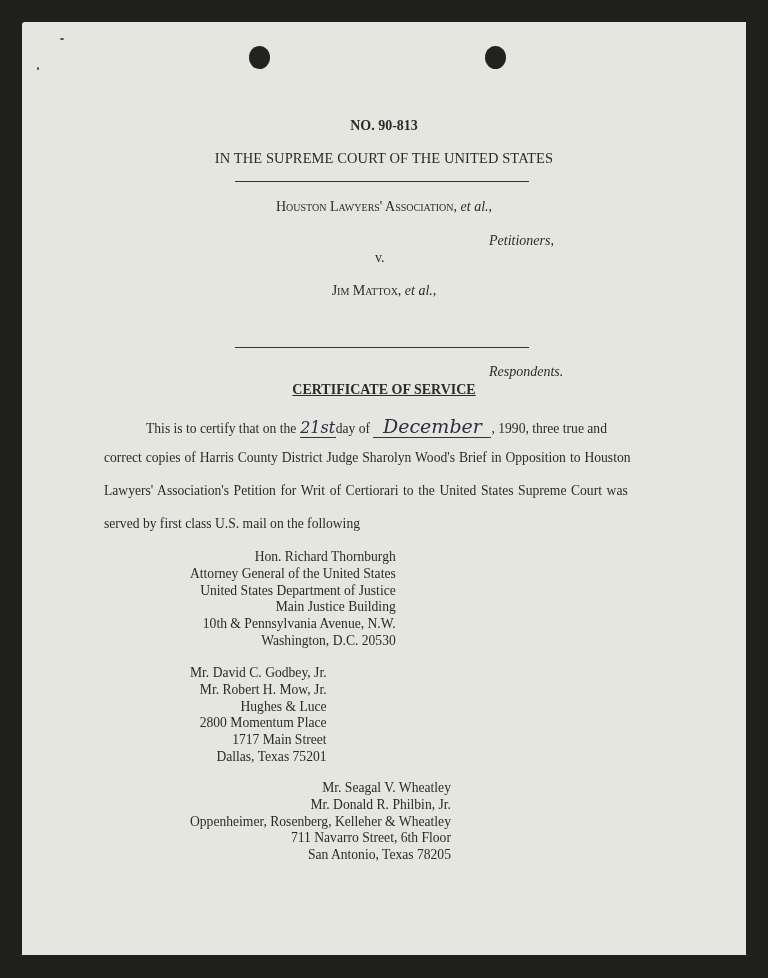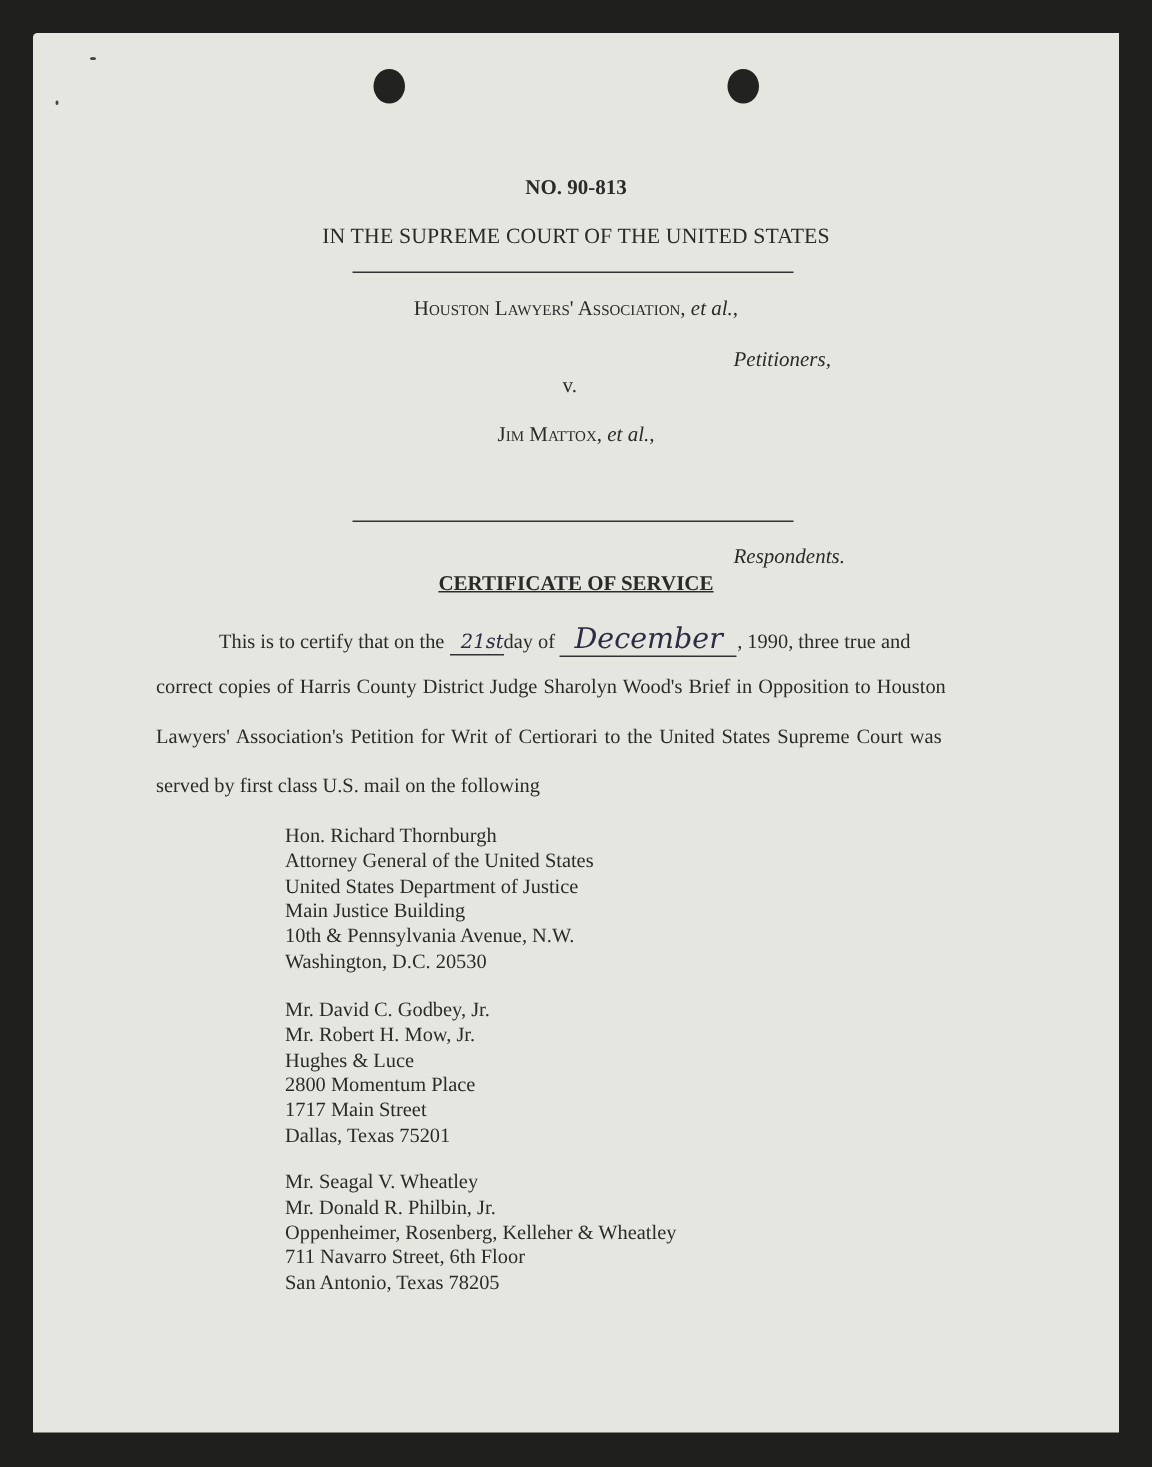--- a/index.html
+++ b/index.html
@@ -32,21 +32,21 @@
   .role { font-style: italic; font-size: 14px; text-align: center; }
   .versus { font-size: 14px; }
   .title { font-weight: bold; font-size: 14px; text-decoration: underline; }
   .body-line { font-size: 13.6px; }
   .hand {
     font-family: "DejaVu Serif", serif; font-style: italic;
     display: inline-block; border-bottom: 1px solid #333;
     text-align: center; color: #2c2c44;
   }
   .addr { position: absolute; left: 190px; font-size: 13.6px; line-height: 16.8px; }
-  .addr div { white-space: nowrap; }
+  .addr div { white-space: nowrap; text-align: right; }
 </style>
 </head>
 <body>
 
 <div class="page">
   <div class="hole" style="left:227px; top:24px;"></div>
   <div class="hole" style="left:463px; top:24px;"></div>
   <div class="speck" style="left:38px; top:16px; width:4px; height:2px;"></div>
   <div class="speck" style="left:15px; top:45px; width:2px; height:3px;"></div>
 
@@ -64,21 +64,21 @@
     <span>Jim Mattox,</span>
     <i>et al.</i><span>,</span>
   </div>
   <div class="abs role" style="left:467px; top:294px;margin-top:48px;">Respondents.</div>
   <div class="rule" style="left:213px; width:294px; top:325px;"></div>
 
   <div class="center title" style="top:360px;">CERTIFICATE OF SERVICE</div>
 
   <div class="abs body-line" style="left:124px; top:393px;">
     <span>This is to certify that on the</span>
-    <span class="hand" style="width:36px; font-size:13px;text-align:right;">21st</span><span>day of</span>
+    <span class="hand" style="width:36px; font-size:16px;">21st</span><span>day of</span>
     <span class="hand" style="width:118px; font-size:19px;">December</span><span>, 1990, three true and</span>
   </div>
   <div class="abs body-line" style="left:82px; top:428px; word-spacing:0.6px;">correct copies of Harris County District Judge Sharolyn Wood's Brief in Opposition to Houston</div>
   <div class="abs body-line" style="left:82px; top:461px; word-spacing:1.2px;">Lawyers' Association's Petition for Writ of Certiorari to the United States Supreme Court was</div>
   <div class="abs body-line" style="left:82px; top:494px;">served by first class U.S. mail on the following</div>
 
   <div class="addr" style="left:168px; top:527px;">
     <div>Hon. Richard Thornburgh</div>
     <div>Attorney General of the United States</div>
     <div>United States Department of Justice</div>

